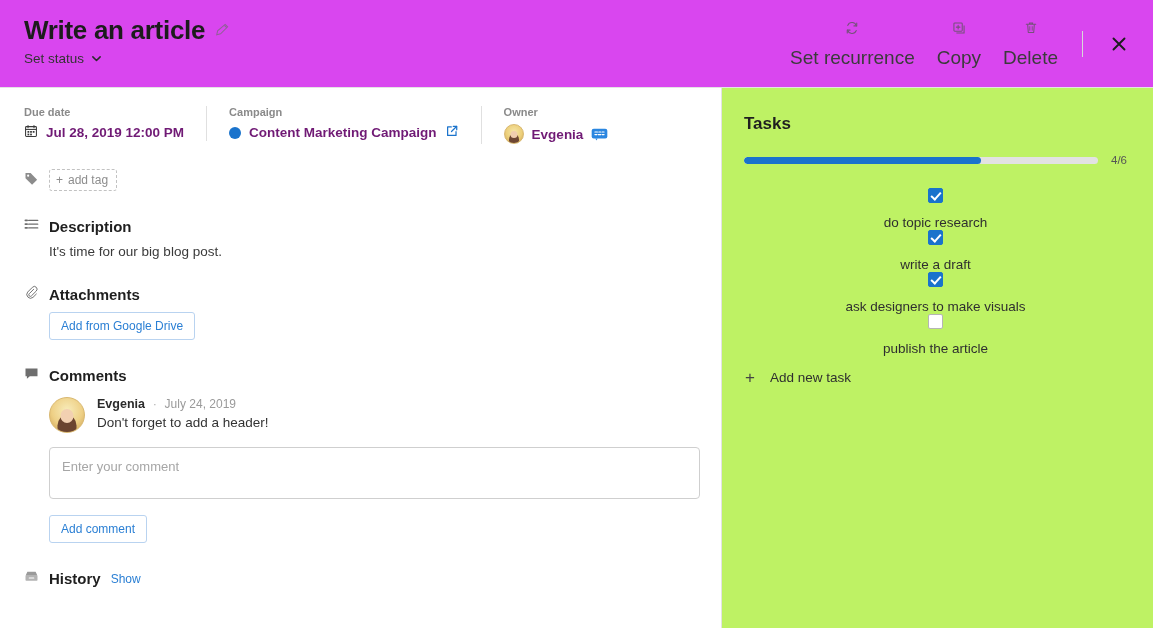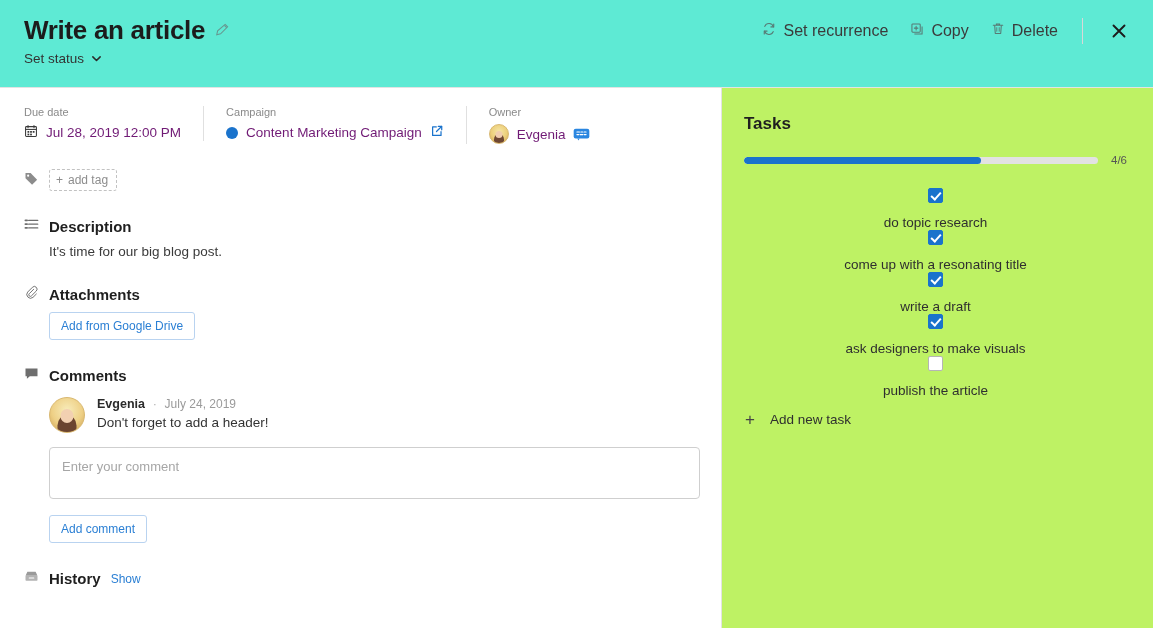--- a/index.html
+++ b/index.html
@@ -12,55 +12,55 @@
     overflow: hidden;
   }
   .app { position: relative; width: 1153px; height: 628px; display: flex; flex-direction: column; }
 
   
   .header {
     position: relative;
     height: 88px;
     border-bottom: 1px solid #e3e3e3;
     flex: 0 0 auto;
-    background: #5eead4;
+    background: #d946ef;
   }
   .title-row { display: flex; align-items: center; gap: 10px; padding: 16px 0 0 24px; }
   .page-title {
     font-size: 26px; font-weight: bold; letter-spacing: -0.3px;
     color: #1c1c1c; line-height: 1.1;
   }
   .pencil-icon { display:inline-flex; align-items:center; opacity: .65; cursor: pointer; }
   .status-row { display: flex; align-items: center; gap: 6px; padding: 6px 0 0 24px; cursor: pointer; width: fit-content;}
   .status-text { font-size: 13.5px; color: #333; }
   .chevron { display:inline-flex; }
 
   .header-actions {
     position: absolute; right: 22px; top: 18px;
     display: flex; align-items: center; gap: 22px;
   }
   .action-btn {
     display: flex; align-items: center; gap: 7px;
-    font-size: 16px; color: #3b3b3b; cursor: pointer;
-    background: none; border: none; font-family: inherit;
+    font-size: 19px; color: #3b3b3b; cursor: pointer;
+    background: none; border: none; font-family: inherit; flex-direction: column;
   }
   .action-btn svg { opacity: .75; }
   .action-sep { width: 1px; height: 26px; background: #d8d8d8; margin: 0 2px; }
   .close-btn { cursor: pointer; display: flex; align-items: center; padding: 2px; }
 
   
   .body { display: flex; flex: 1 1 auto; min-height: 0; }
   .left { width: 721px; flex: 0 0 721px; background: #fff; padding: 0 24px 0 24px; position: relative; overflow: hidden;}
   .right {
     flex: 1 1 auto; background: #bef264; border-left: 1px solid #e3e3e3;
     padding: 26px 26px 11px 22px;
   }
 
   
-  .meta-row { display: flex; align-items: flex-start; padding-top: 18px; }
+  .meta-row { display: flex; align-items: flex-start; padding-top: 18px; font-weight: bold; }
   .meta-col { padding-right: 22px; }
   .meta-col + .meta-col { border-left: 1px solid #e0e0e0; padding-left: 22px; }
   .meta-label { font-size: 11px; color: #8a8a8a; margin-bottom: 6px; }
   .meta-value { display: flex; align-items: center; gap: 8px; font-size: 13.5px; color: #701a75; }
   .meta-value.link { cursor: pointer; }
   .dot-blue { width: 12px; height: 12px; border-radius: 50%; background: #1a73cc; display:inline-block; flex: 0 0 auto;}
 
   .avatar {
     width: 20px; height: 20px; border-radius: 50%; flex: 0 0 auto;
     background: radial-gradient(circle at 50% 38%, #f6e6a8 0%, #eccf7a 55%, #c89b4e 100%);
@@ -368,24 +368,20 @@
         <div class="progress-count">4/6</div>
       </div>
 
       <div class="task-list" id="task-list">
           <div class="task-item">
             <span class="cb checked"></span>
             <span class="task-label">do topic research</span>
           </div>
           <div class="task-item">
             <span class="cb checked"></span>
-            <span class="task-label">come up with a resonating title</span>
-          </div>
-          <div class="task-item">
-            <span class="cb checked"></span>
             <span class="task-label">write a draft</span>
           </div>
           <div class="task-item">
             <span class="cb checked"></span>
             <span class="task-label">ask designers to make visuals</span>
           </div>
           <div class="task-item">
             <span class="cb"></span>
             <span class="task-label">publish the article</span>
           </div>

